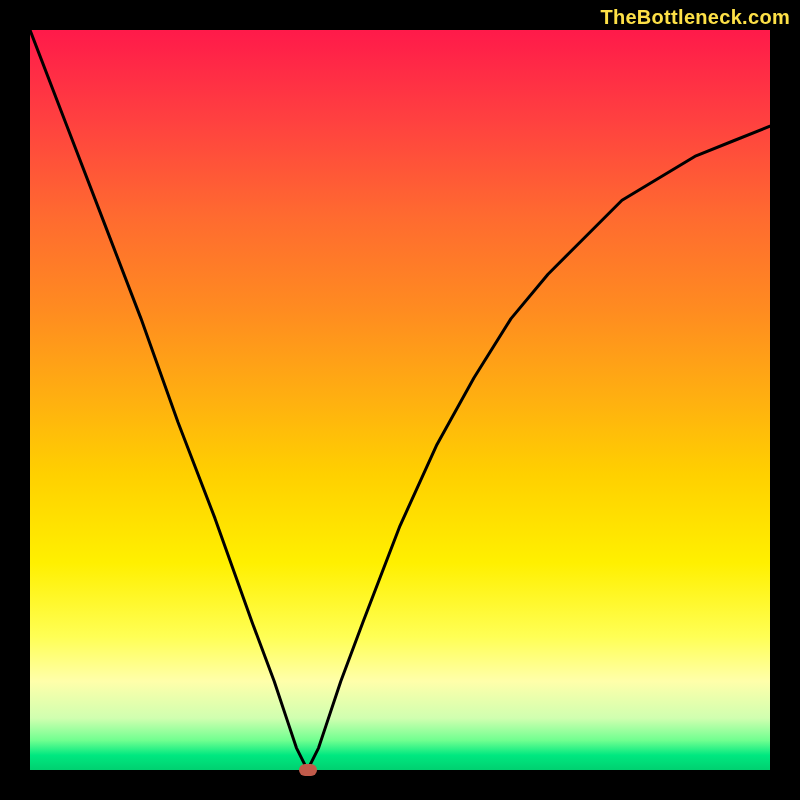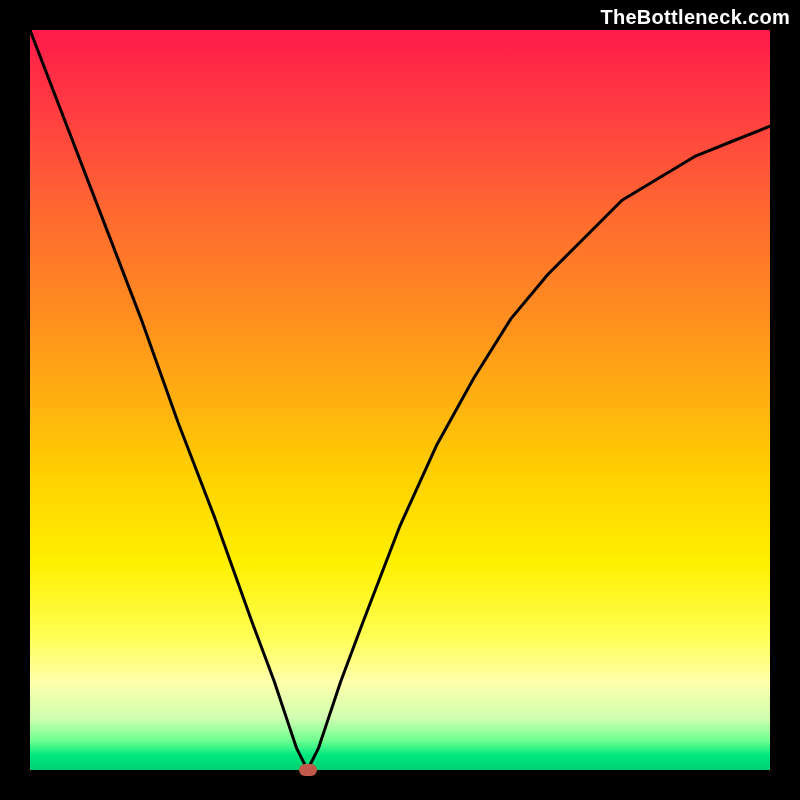--- a/index.html
+++ b/index.html
@@ -44,21 +44,21 @@
     background: #c05a4a;
     transform: translate(-50%, -50%);
   }
   .watermark {
     position: absolute;
     top: 6px;
     right: 10px;
     font-family: Arial, Helvetica, sans-serif;
     font-size: 20px;
     font-weight: bold;
-    color: #ffffff;
+    color: #fde047;
     letter-spacing: 0.3px;
   }
 </style>
 </head>
 <body>
 
 <div class="stage">
   <div class="plot-area">
     <svg class="curve-layer" viewBox="0 0 740 740" preserveAspectRatio="none">
       <path fill="none" stroke="#000" stroke-width="3" stroke-linejoin="round" stroke-linecap="round" d="M0.00 0.00 L37.00 96.20 L74.00 192.40 L111.00 288.60 L148.00 392.20 L185.00 488.40 L222.00 592.00 L244.20 651.20 L259.00 695.60 L266.40 717.80 L273.80 732.60 L277.50 740.00 L281.20 732.60 L288.60 717.80 L296.00 695.60 L310.80 651.20 L333.00 592.00 L370.00 495.80 L407.00 414.40 L444.00 347.80 L481.00 288.60 L518.00 244.20 L555.00 207.20 L592.00 170.20 L629.00 148.00 L666.00 125.80 L703.00 111.00 L740.00 96.20"></path>

